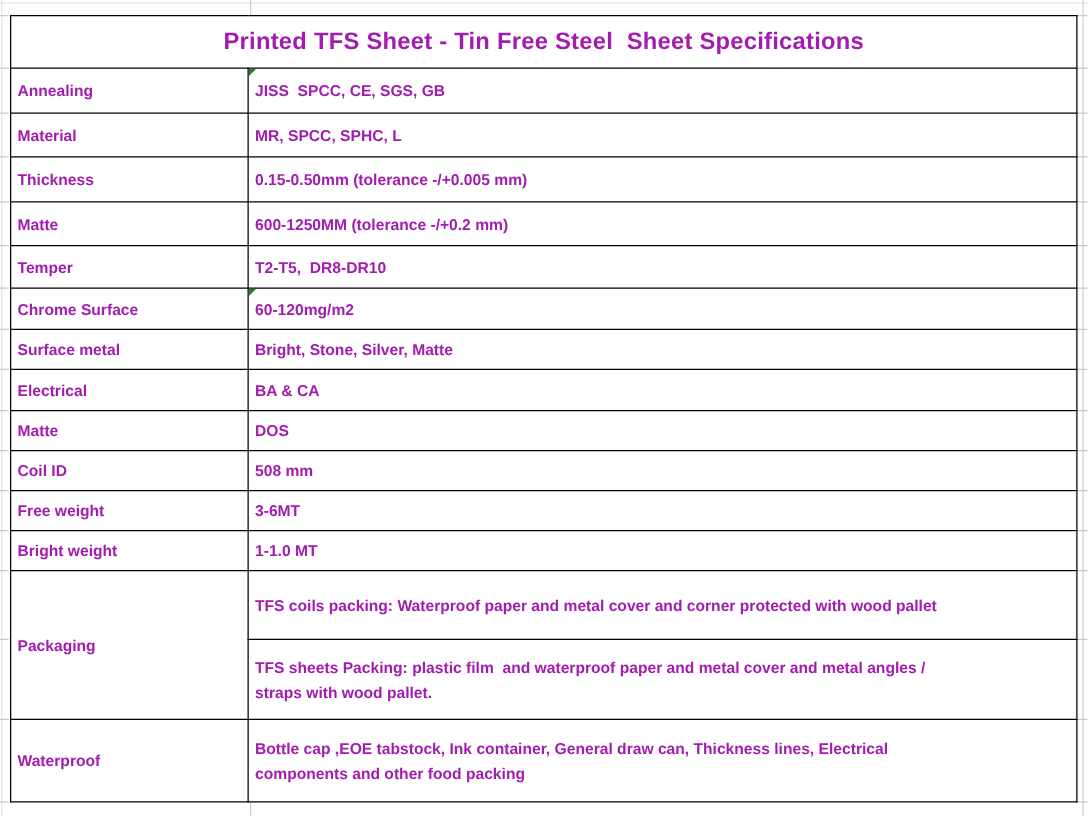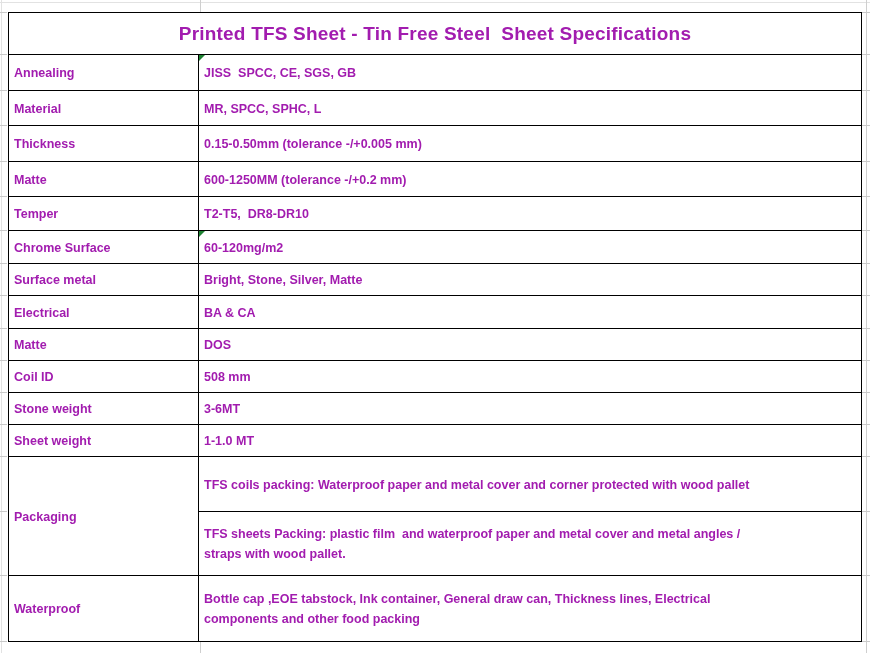--- a/index.html
+++ b/index.html
@@ -116,26 +116,26 @@
       <td>Matte</td>
       <td><span>DOS</span></td>
     </tr>
 
     <tr style="height:32px">
       <td>Coil ID</td>
       <td><span>508 mm</span></td>
     </tr>
 
     <tr style="height:32px">
-      <td>Stone weight</td>
+      <td>Free weight</td>
       <td><span>3-6MT</span></td>
     </tr>
 
     <tr style="height:32px">
-      <td>Sheet weight</td>
+      <td>Bright weight</td>
       <td><span>1-1.0 MT</span></td>
     </tr>
 
     <tr style="height:55px">
       <td rowspan="2">Packaging</td>
       <td><span>TFS coils packing: Waterproof paper and metal cover and corner protected with wood pallet</span></td>
     </tr>
 
     <tr style="height:64px">
       <td><span>TFS sheets Packing: plastic film  and waterproof paper and metal cover and metal angles /

